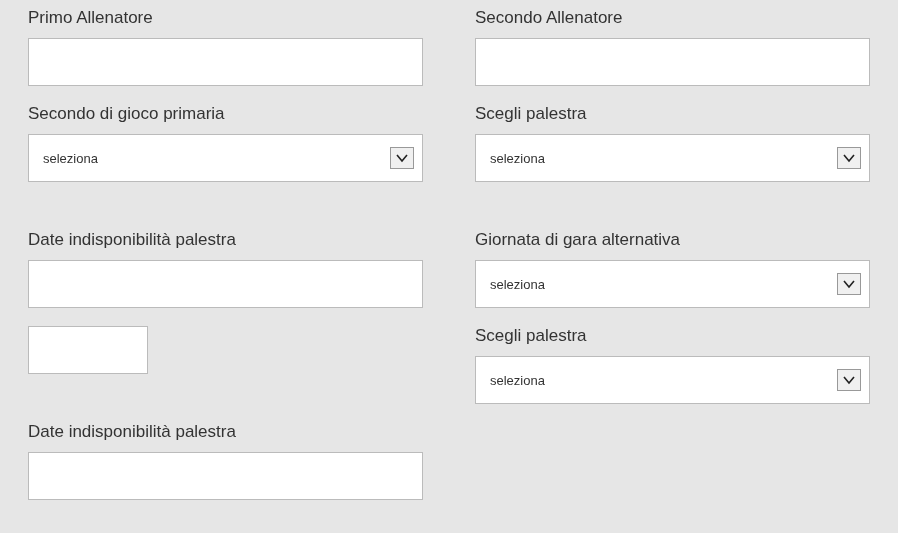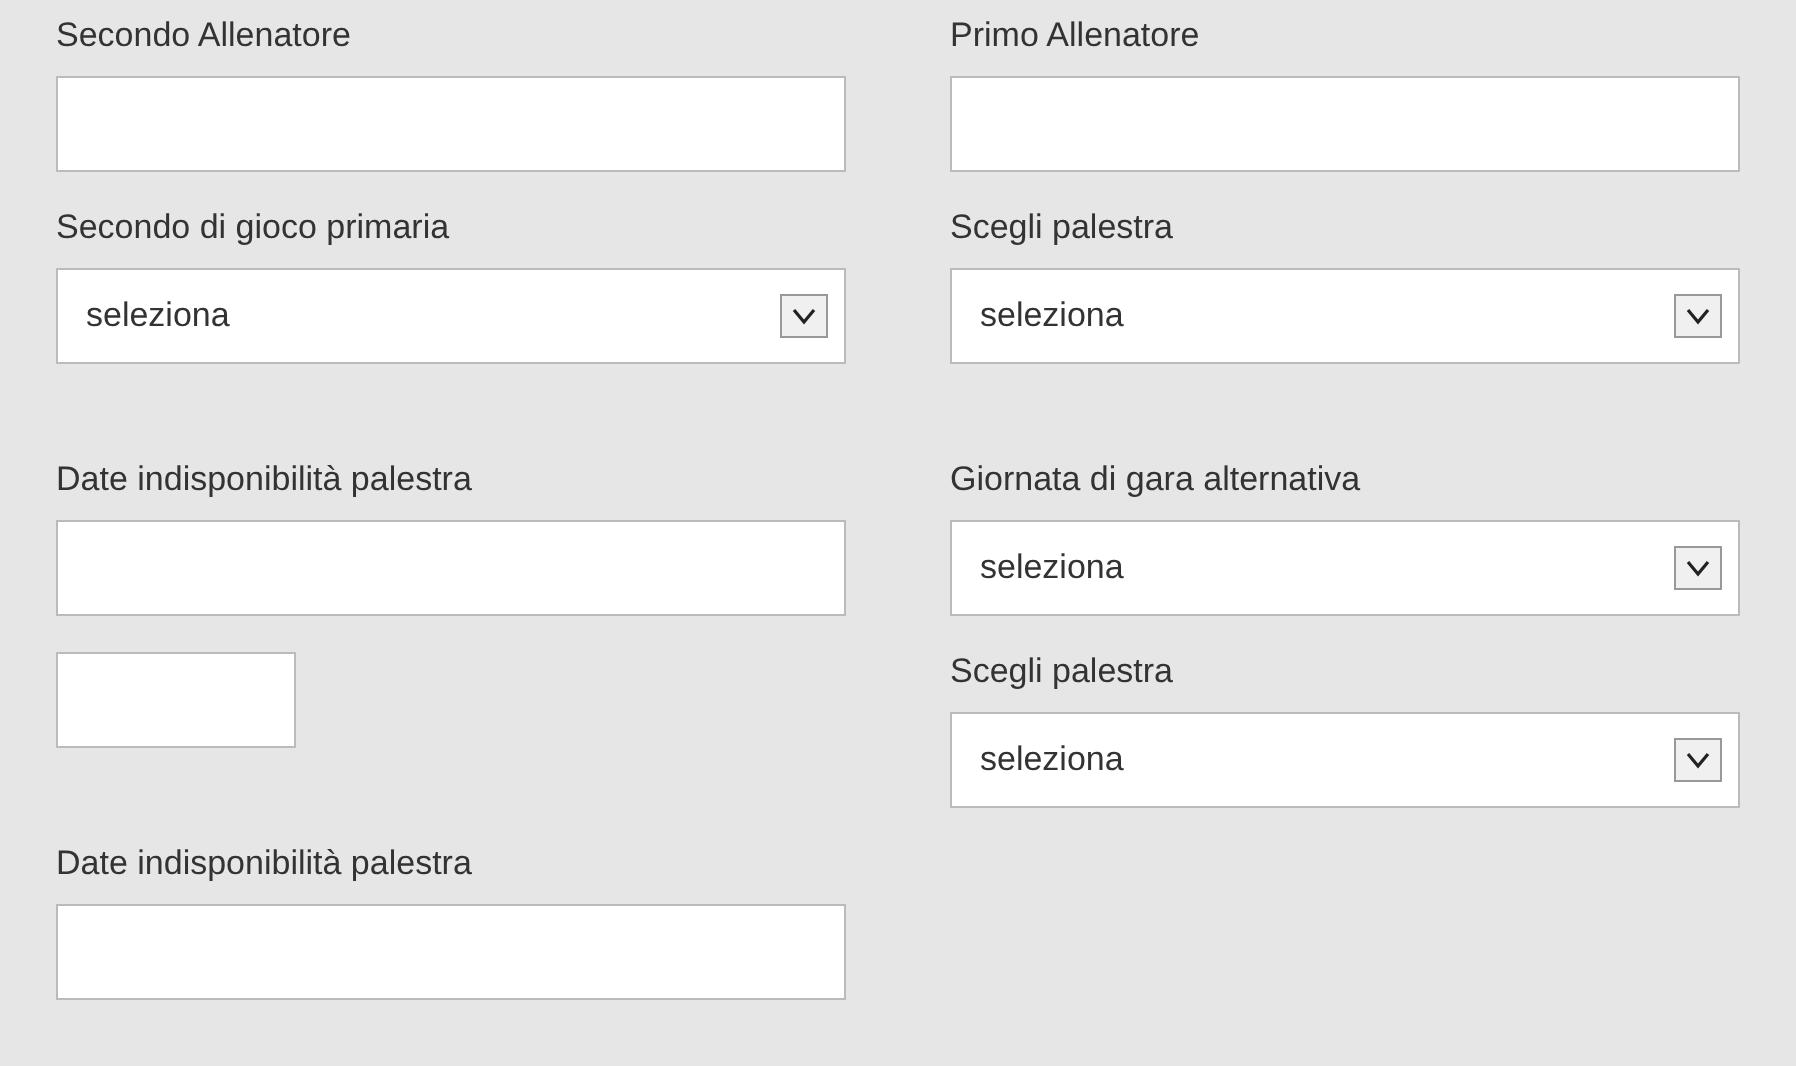--- a/index.html
+++ b/index.html
@@ -50,21 +50,21 @@
       width: 100%;
       height: 48px;
       border: 1px solid #bbb;
       background: #fff;
       display: flex;
       align-items: center;
       padding: 0 14px;
       cursor: pointer;
     }
     .select-text {
-      font-size: 17px;
+      font-size: 13px;
       color: #333;
     }
     .select-chevron {
       position: absolute;
       right: 8px;
       top: 50%;
       transform: translateY(-50%);
       width: 24px;
       height: 22px;
       border: 1px solid #999;
@@ -77,26 +77,26 @@
       width: 12px;
       height: 10px;
     }
   </style>
 </head>
 <body>
 
 <div class="form-grid">
 
   <div class="field">
-    <label>Secondo Allenatore</label>
+    <label>Primo Allenatore</label>
     <input type="text" class="text-input" value="" style="">
   </div>
 
   <div class="field">
-    <label>Primo Allenatore</label>
+    <label>Secondo Allenatore</label>
     <input type="text" class="text-input" value="" style="">
   </div>
 
   <div class="field extra-gap">
     <label>Secondo di gioco primaria</label>
     <div class="select-wrap">
       <span class="select-text">seleziona</span>
       <span class="select-chevron">
         <svg viewBox="0 0 12 10">
             <polyline points="1,2 6,8 11,2" fill="none" stroke="#222" stroke-width="1.6"></polyline>

